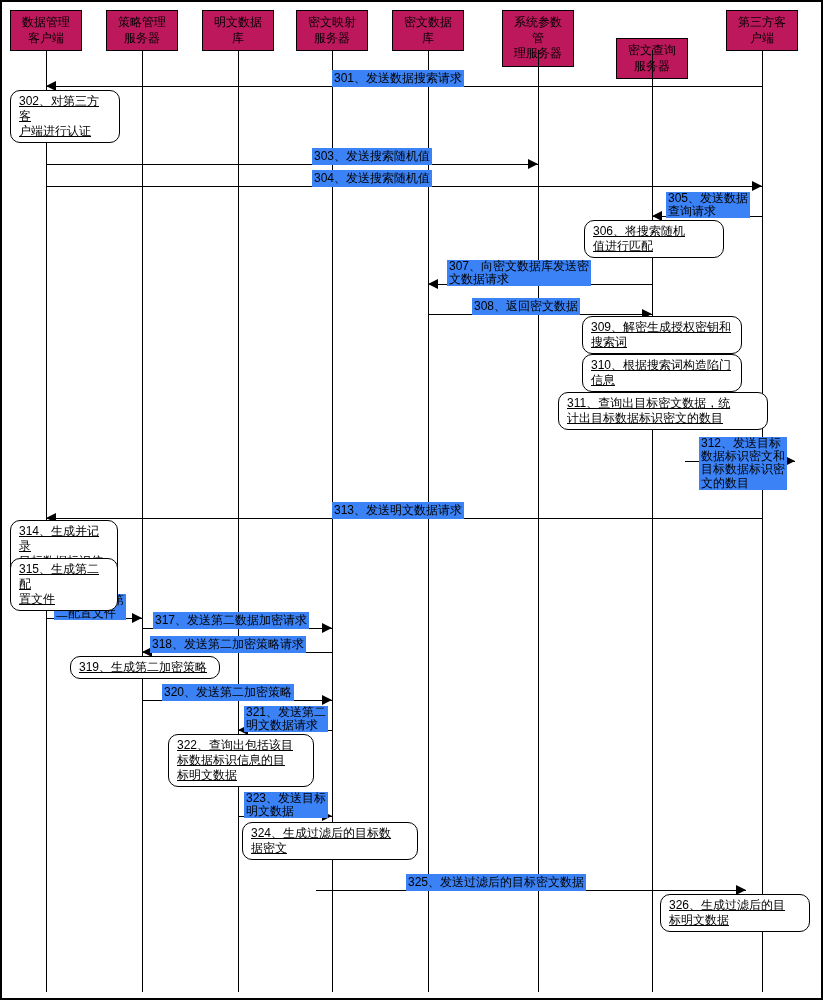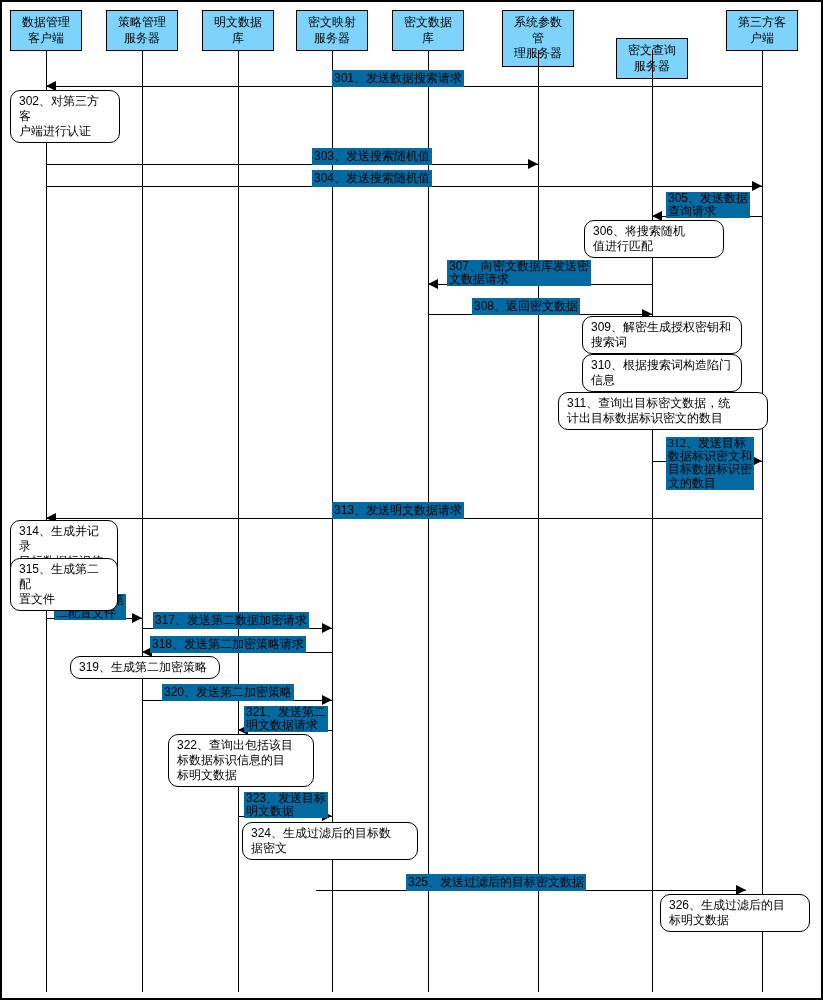--- a/index.html
+++ b/index.html
@@ -16,21 +16,21 @@
     width: 823px;
     height: 1000px;
     border: 2px solid #000;
   }
   .participant {
     position: absolute;
     top: 8px;
     border: 1px solid #000;
     padding: 4px 6px;
     text-align: center;
-    background: #7dd3fc;
+    background: #be185d;
     line-height: 1.3;
   }
   .lifeline {
     position: absolute;
     top: 48px;
     bottom: 6px;
     width: 0;
     border-left: 1.5px solid #000;
   }
   .msg {
@@ -40,21 +40,21 @@
   .msg-line {
     position: absolute;
     top: 14px;
     height: 0;
     border-top: 1.5px solid #000;
   }
   .msg-label {
     position: absolute;
     top: -2px;
     white-space: nowrap;
-    background: #0369a1;
+    background: #3b82f6;
     padding: 0 2px;
   }
   .msg-label.ml { white-space: normal; line-height: 1.1; top: -10px; }
   .arrow-r {
     position: absolute;
     top: 9px;
     width: 0; height: 0;
     border-top: 5px solid transparent;
     border-bottom: 5px solid transparent;
     border-left: 10px solid #000;
@@ -68,20 +68,21 @@
     border-right: 10px solid #000;
   }
   .note {
     position: absolute;
     border: 1.5px solid #000;
     border-radius: 10px;
     padding: 3px 8px;
     background: #fff;
     line-height: 1.25;
     text-align: left;
+    text-decoration: underline;
   }
 </style>
 </head>
 <body>
 
 <div class="diagram" id="diagram">
     <div class="participant" style="left: 8px; width: 72px;">数据管理<br>客户端</div>
     <div class="lifeline" style="left: 44px;"></div>
     <div class="participant" style="left: 104px; width: 72px;">策略管理<br>服务器</div>
     <div class="lifeline" style="left: 140px;"></div>
@@ -120,21 +121,21 @@
     <div class="msg" style="top: 268px; left: 426px; width: 224px;">
       <div class="msg-line" style="left: 0px; width: 224px;"></div>
       <div class="arrow-l" style="left: 0px;"></div>
       <div class="msg-label ml" style="left: 19px;">307、向密文数据库发送密<br>文数据请求</div>
     </div>
     <div class="msg" style="top: 298px; left: 426px; width: 224px;">
       <div class="msg-line" style="left: 0px; width: 224px;"></div>
       <div class="arrow-r" style="left: 214px;"></div>
       <div class="msg-label" style="left: 44px; text-align: center;">308、返回密文数据</div>
     </div>
-    <div class="msg" style="top: 445px; left: 650px; width: 110px; font-family: Liberation Serif, serif;">
+    <div class="msg" style="top: 445px; left: 683px; width: 110px;">
       <div class="msg-line" style="left: 0px; width: 110px;"></div>
       <div class="arrow-r" style="left: 100px;"></div>
       <div class="msg-label ml" style="left: 14px;">312、发送目标<br>数据标识密文和<br>目标数据标识密<br>文的数目</div>
     </div>
     <div class="msg" style="top: 502px; left: 44px; width: 716px;">
       <div class="msg-line" style="left: 0px; width: 716px;"></div>
       <div class="arrow-l" style="left: 0px;"></div>
       <div class="msg-label" style="left: 286px;">313、发送明文数据请求</div>
     </div>
     <div class="msg" style="top: 602px; left: 44px; width: 96px;">

